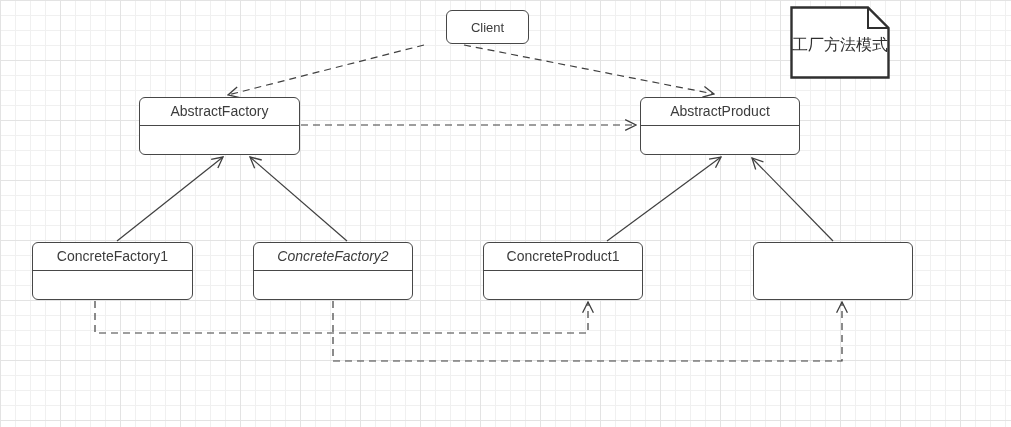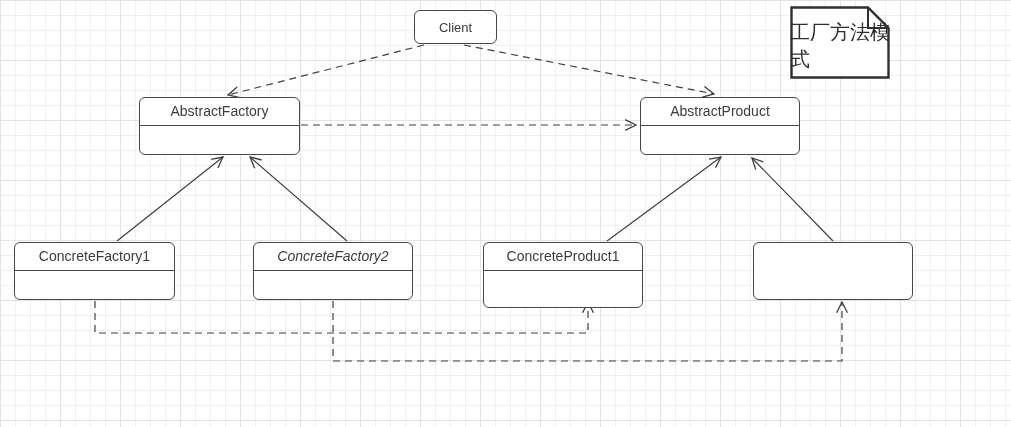--- a/index.html
+++ b/index.html
@@ -39,29 +39,30 @@
     border-bottom:1.4px solid #474747;
     white-space:nowrap;
     overflow:hidden;
   }
   .uml-class .body{
     height:27px;
   }
   .simple-node{
     display:flex;align-items:center;justify-content:center;
     font-size:13px;
+    margin-left:32px;
   }
   .note-node{
     position:absolute;
     background:transparent;
   }
   .note-node .note-label{
     position:absolute;left:0;top:0;width:100%;height:100%;
     display:flex;align-items:center;justify-content:center;
-    font-size:20px;color:#2f2f2f;
+    font-size:16px;color:#2f2f2f;
     padding-top:6px;box-sizing:border-box;
   }
 </style>
 </head>
 <body>
 
 <div class="canvas">
 
   <svg class="connector-layer" width="1011" height="427" viewBox="0 0 1011 427" xmlns="http://www.w3.org/2000/svg">
     <defs>
@@ -98,31 +99,31 @@
   <div class="node uml-class" style="left:139px;top:97px;width:161px;height:58px;">
     <div class="title">AbstractFactory</div>
     <div class="body"></div>
   </div>
 
   <div class="node uml-class" style="left:640px;top:97px;width:160px;height:58px;">
     <div class="title">AbstractProduct</div>
     <div class="body"></div>
   </div>
 
-  <div class="node uml-class" style="left:14px;top:242px;width:161px;height:58px;">
+  <div class="node uml-class" style="left:32px;top:242px;width:161px;height:58px;">
     <div class="title">ConcreteFactory1</div>
     <div class="body"></div>
   </div>
 
   <div class="node uml-class" style="left:253px;top:242px;width:160px;height:58px;font-style:italic;">
     <div class="title">ConcreteFactory2</div>
     <div class="body"></div>
   </div>
 
-  <div class="node uml-class" style="left:483px;top:242px;width:160px;height:66px;">
+  <div class="node uml-class" style="left:483px;top:242px;width:160px;height:58px;">
     <div class="title">ConcreteProduct1</div>
     <div class="body"></div>
   </div>
 
   <div class="node uml-class" style="left:753px;top:242px;width:160px;height:58px;">
     <div class="body"></div>
   </div>
 
 </div>
 

